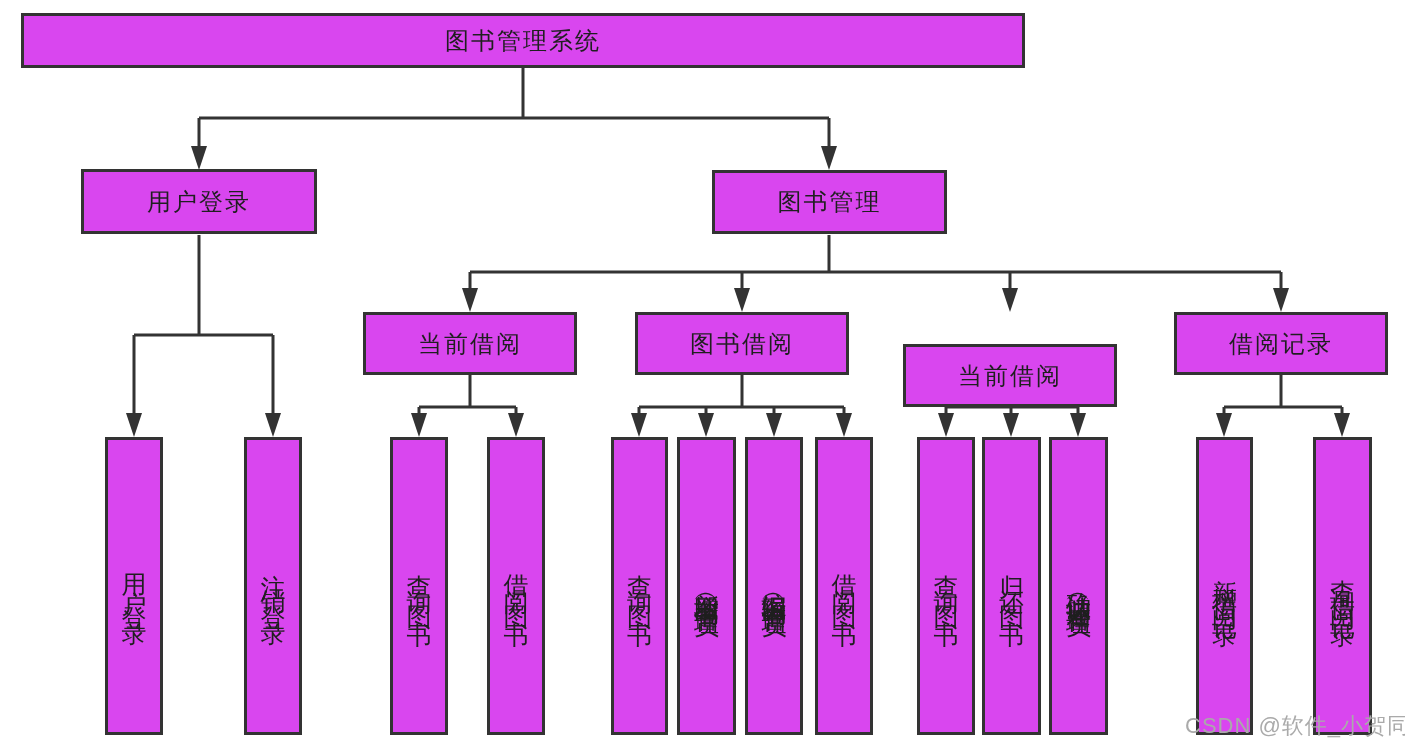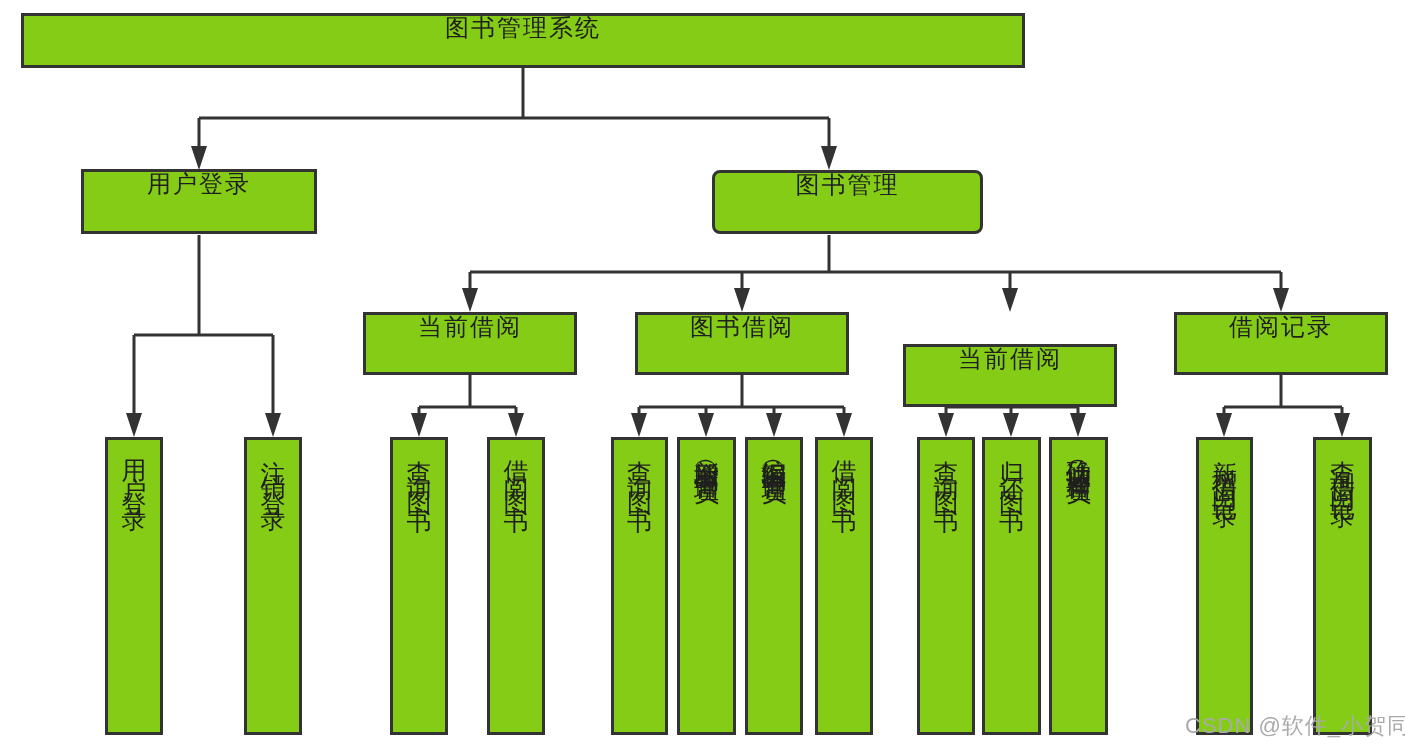--- a/index.html
+++ b/index.html
@@ -9,23 +9,23 @@
     height: 747px;
     background: #ffffff;
     font-family: "Liberation Sans", sans-serif;
     overflow: hidden;
   }
   .connectors { position: absolute; left: 0; top: 0; }
   .node {
     position: absolute;
     box-sizing: border-box;
     border: 3px solid #333333;
-    background: #84cc16;
+    background: #d946ef;
     display: flex;
-    align-items: flex-start;
+    align-items: center;
     justify-content: center;
     color: #1f1f1f;
   }
   .hbox .label {
     font-size: 24px;
     letter-spacing: 2px;
     white-space: nowrap;
     line-height: 1;
   }
   .vbox .label {
@@ -104,21 +104,21 @@
     </g>
   </svg>
 
   <div class="node hbox" style="left:21px; top:13px; width:1004px; height:55px;">
     <span class="label">图书管理系统</span>
   </div>
 
   <div class="node hbox" style="left:81px; top:169px; width:236px; height:65px;">
     <span class="label">用户登录</span>
   </div>
-  <div class="node hbox" style="left:712px; top:170px; width:271px; height:64px;border-radius:8px;">
+  <div class="node hbox" style="left:712px; top:170px; width:235px; height:64px;">
     <span class="label">图书管理</span>
   </div>
 
   <div class="node hbox" style="left:363px; top:312px; width:214px; height:63px;">
     <span class="label">当前借阅</span>
   </div>
   <div class="node hbox" style="left:635px; top:312px; width:214px; height:63px;">
     <span class="label">图书借阅</span>
   </div>
   <div class="node hbox" style="left:903px; top:312px; width:214px; height:63px;margin-top:32px;">

